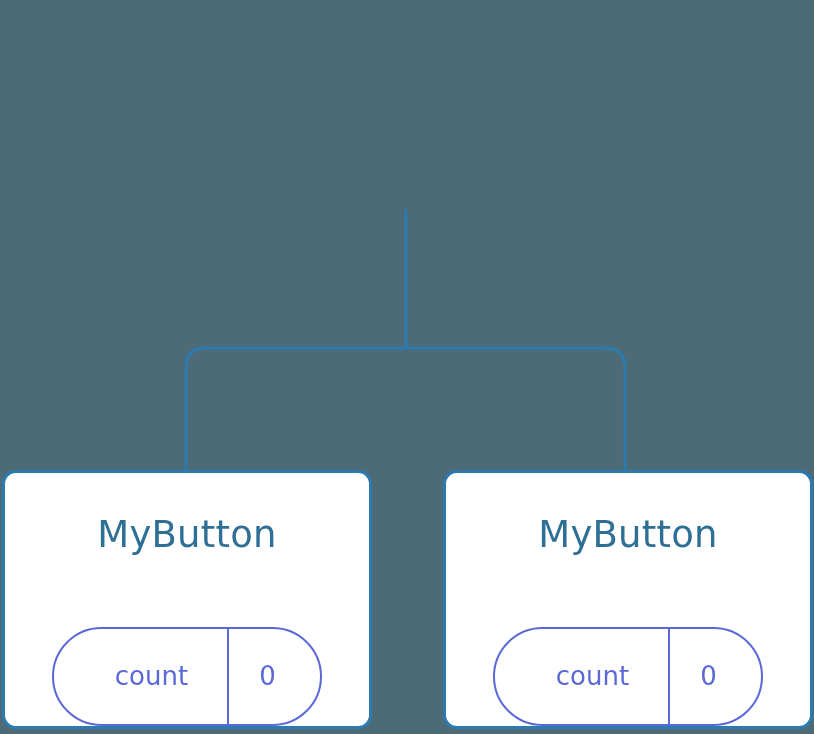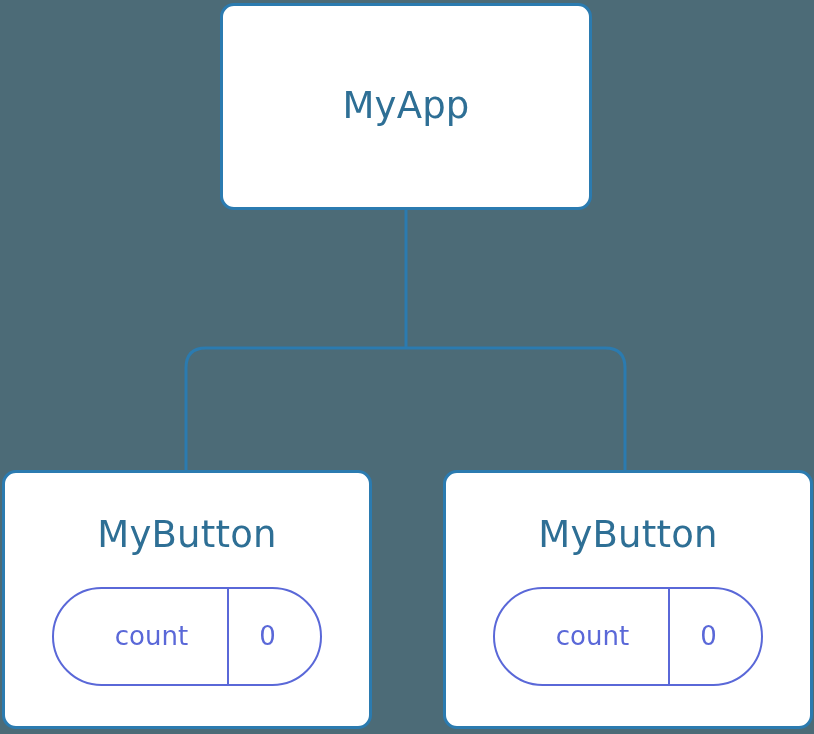--- a/index.html
+++ b/index.html
@@ -49,20 +49,21 @@
     height: 207px;
     justify-content: center;
   }
 
   .node-child {
     top: 470px;
     width: 370px;
     height: 259px;
     justify-content: flex-start;
     padding-top: 42px;
+    gap: 40px;
   }
 
   .node-child-left  { left: 2px; }
   .node-child-right { left: 443px; }
 
   .node-title {
     color: #2e6f95;
     font-size: 37px;
     font-weight: 400;
     line-height: 1.1;
@@ -120,23 +121,20 @@
 
   <svg id="edges" viewBox="0 0 814 734" width="814" height="734" xmlns="http://www.w3.org/2000/svg">
 
     <path d="M 406,209 L 406,348" fill="none" stroke="#2b7bb0" stroke-width="3" stroke-linecap="butt"></path>
 
     <path d="M 406,348 L 206,348 Q 186,348 186,368 L 186,470" fill="none" stroke="#2b7bb0" stroke-width="3" stroke-linecap="butt"></path>
 
     <path d="M 406,348 L 605,348 Q 625,348 625,368 L 625,470" fill="none" stroke="#2b7bb0" stroke-width="3" stroke-linecap="butt"></path>
   </svg>
 
-  <div class="node node-root" style="border-color: rgb(43, 123, 176); background: rgb(255, 255, 255);">
-    <div class="node-title" style="color: rgb(46, 111, 149);">MyApp</div>
-  </div>
 
   <div class="node node-child node-child-left" style="border-color: rgb(43, 123, 176); background: rgb(255, 255, 255);">
     <div class="node-title" style="color: rgb(46, 111, 149);">MyButton</div>
     <div class="state-pill" style="border-color: rgb(90, 104, 216);">
       <div class="state-key" style="border-right-color: rgb(90, 104, 216);">
         <span class="state-text" style="color: rgb(90, 104, 216);">count</span>
       </div>
       <div class="state-val">
         <span class="state-text" style="color: rgb(90, 104, 216);">0</span>
       </div>

